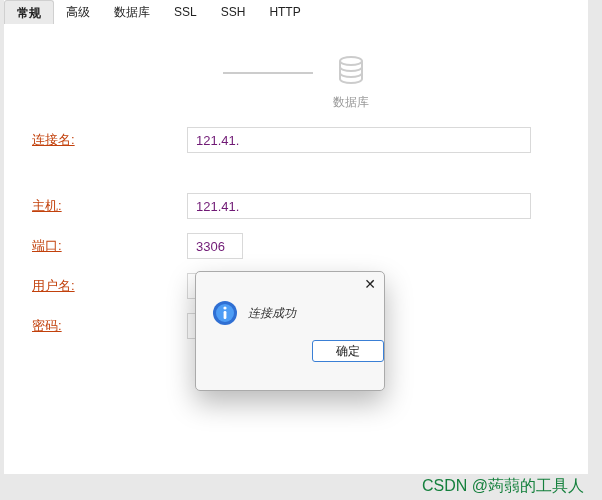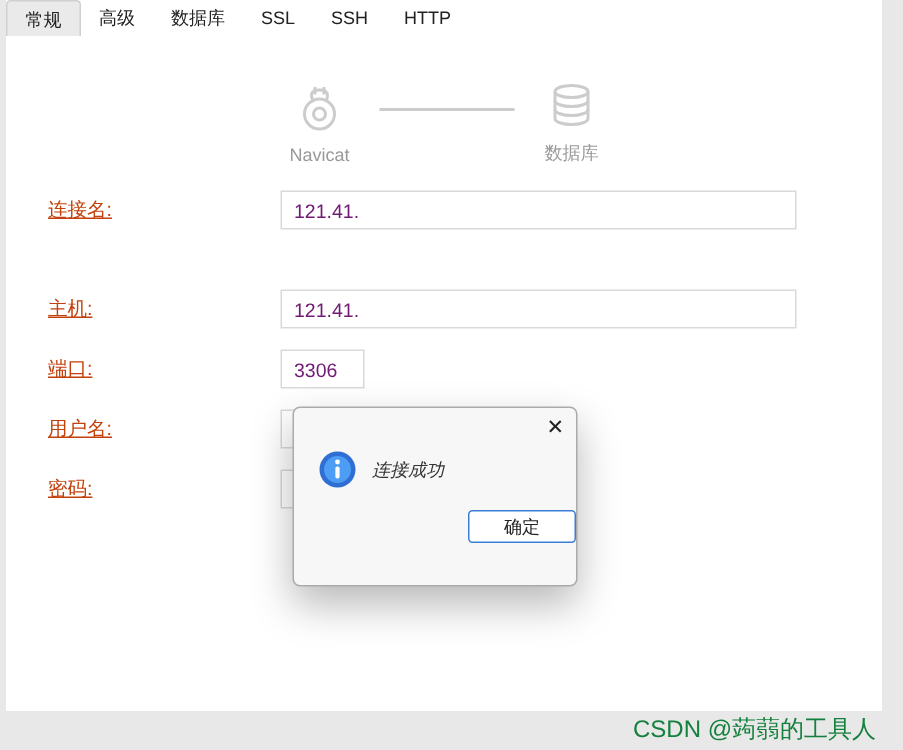--- a/index.html
+++ b/index.html
@@ -28,20 +28,21 @@
       padding: 0 12px;
       cursor: pointer;
     }
     .tab.active {
       background: #eaeaea;
       border: 1px solid #d0d0d0;
       border-bottom: none;
       border-top-left-radius: 3px;
       border-top-right-radius: 3px;
       height: 24px;
+      font-weight: bold;
     }
     .diagram {
       display: flex;
       align-items: center;
       justify-content: center;
       gap: 20px;
       padding: 28px 0 16px 0;
     }
     .diag-item {
       display: flex;
@@ -143,30 +144,20 @@
   <div class="tabs">
     <div class="tab active">常规</div>
     <div class="tab">高级</div>
     <div class="tab">数据库</div>
     <div class="tab">SSL</div>
     <div class="tab">SSH</div>
     <div class="tab">HTTP</div>
   </div>
 
   <div class="diagram">
-    <div class="diag-item">
-      <svg width="36" height="36" viewBox="0 0 36 36">
-        <circle cx="18" cy="22" r="10" fill="none" stroke="#ccc" stroke-width="2"></circle>
-        <circle cx="18" cy="22" r="4" fill="none" stroke="#ccc" stroke-width="2"></circle>
-        <path d="M14 14 Q10 6 18 6 Q26 6 22 14" fill="none" stroke="#ccc" stroke-width="2"></path>
-        <line x1="15" y1="9" x2="15" y2="4" stroke="#ccc" stroke-width="2"></line>
-        <line x1="21" y1="9" x2="21" y2="4" stroke="#ccc" stroke-width="2"></line>
-      </svg>
-      <span>Navicat</span>
-    </div>
     <div class="diag-line"></div>
     <div class="diag-item">
       <svg width="36" height="36" viewBox="0 0 36 36">
         <ellipse cx="18" cy="9" rx="11" ry="4" fill="none" stroke="#ccc" stroke-width="2"></ellipse>
         <path d="M7 9 V27 A11 4 0 0 0 29 27 V9" fill="none" stroke="#ccc" stroke-width="2"></path>
         <path d="M7 15 A11 4 0 0 0 29 15" fill="none" stroke="#ccc" stroke-width="2"></path>
         <path d="M7 21 A11 4 0 0 0 29 21" fill="none" stroke="#ccc" stroke-width="2"></path>
       </svg>
       <span>数据库</span>
     </div>

